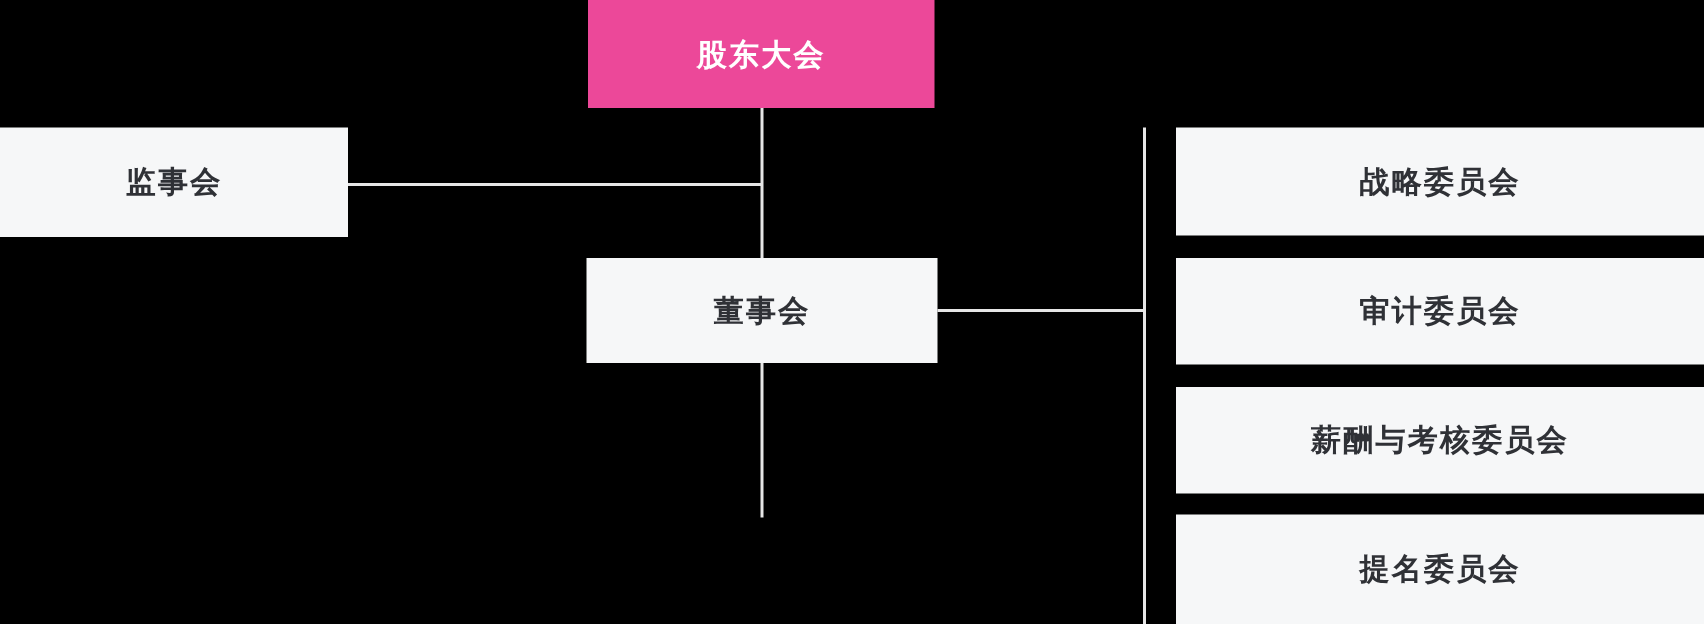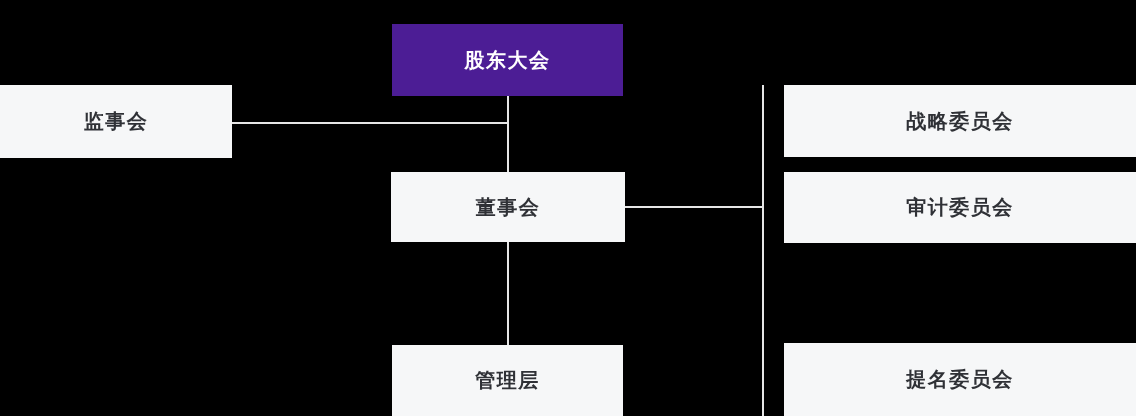--- a/index.html
+++ b/index.html
@@ -24,23 +24,22 @@
     justify-content: center;
     background: #f6f7f8;
     color: #2f3136;
     font-size: 20px;
     font-weight: 700;
     letter-spacing: 1.5px;
     box-sizing: border-box;
     white-space: nowrap;
   }
   .node.root {
-    background: #4c1d95;
+    background: #ec4899;
     color: #ffffff;
-    margin-top: 24px;
   }
   .connector {
     position: absolute;
     background: #e6e6e6;
   }
 
   
   .pos-root         { left: 392px; top: 0;     width: 231px; height: 72px; }
   .pos-supervisory  { left: 0;     top: 85px;  width: 232px; height: 73px; }
   .pos-board        { left: 391px; top: 172px; width: 234px; height: 70px; }
@@ -73,30 +72,30 @@
   </div>
 
   <div class="node pos-board">
     <span>董事会</span>
   </div>
 
   <div class="node pos-supervisory">
     <span>监事会</span>
   </div>
 
-  <div class="node pos-management">
-    <span>管理层</span>
-  </div>
 
   <div class="node pos-committee-1">
     <span>审计委员会</span>
   </div>
 
   <div class="node pos-committee-0">
     <span>战略委员会</span>
   </div>
 
+  <div class="node pos-committee-2">
+    <span>薪酬与考核委员会</span>
+  </div>
 
   <div class="node pos-committee-3">
     <span>提名委员会</span>
   </div>
 
 </div>
 
 </body></html>

